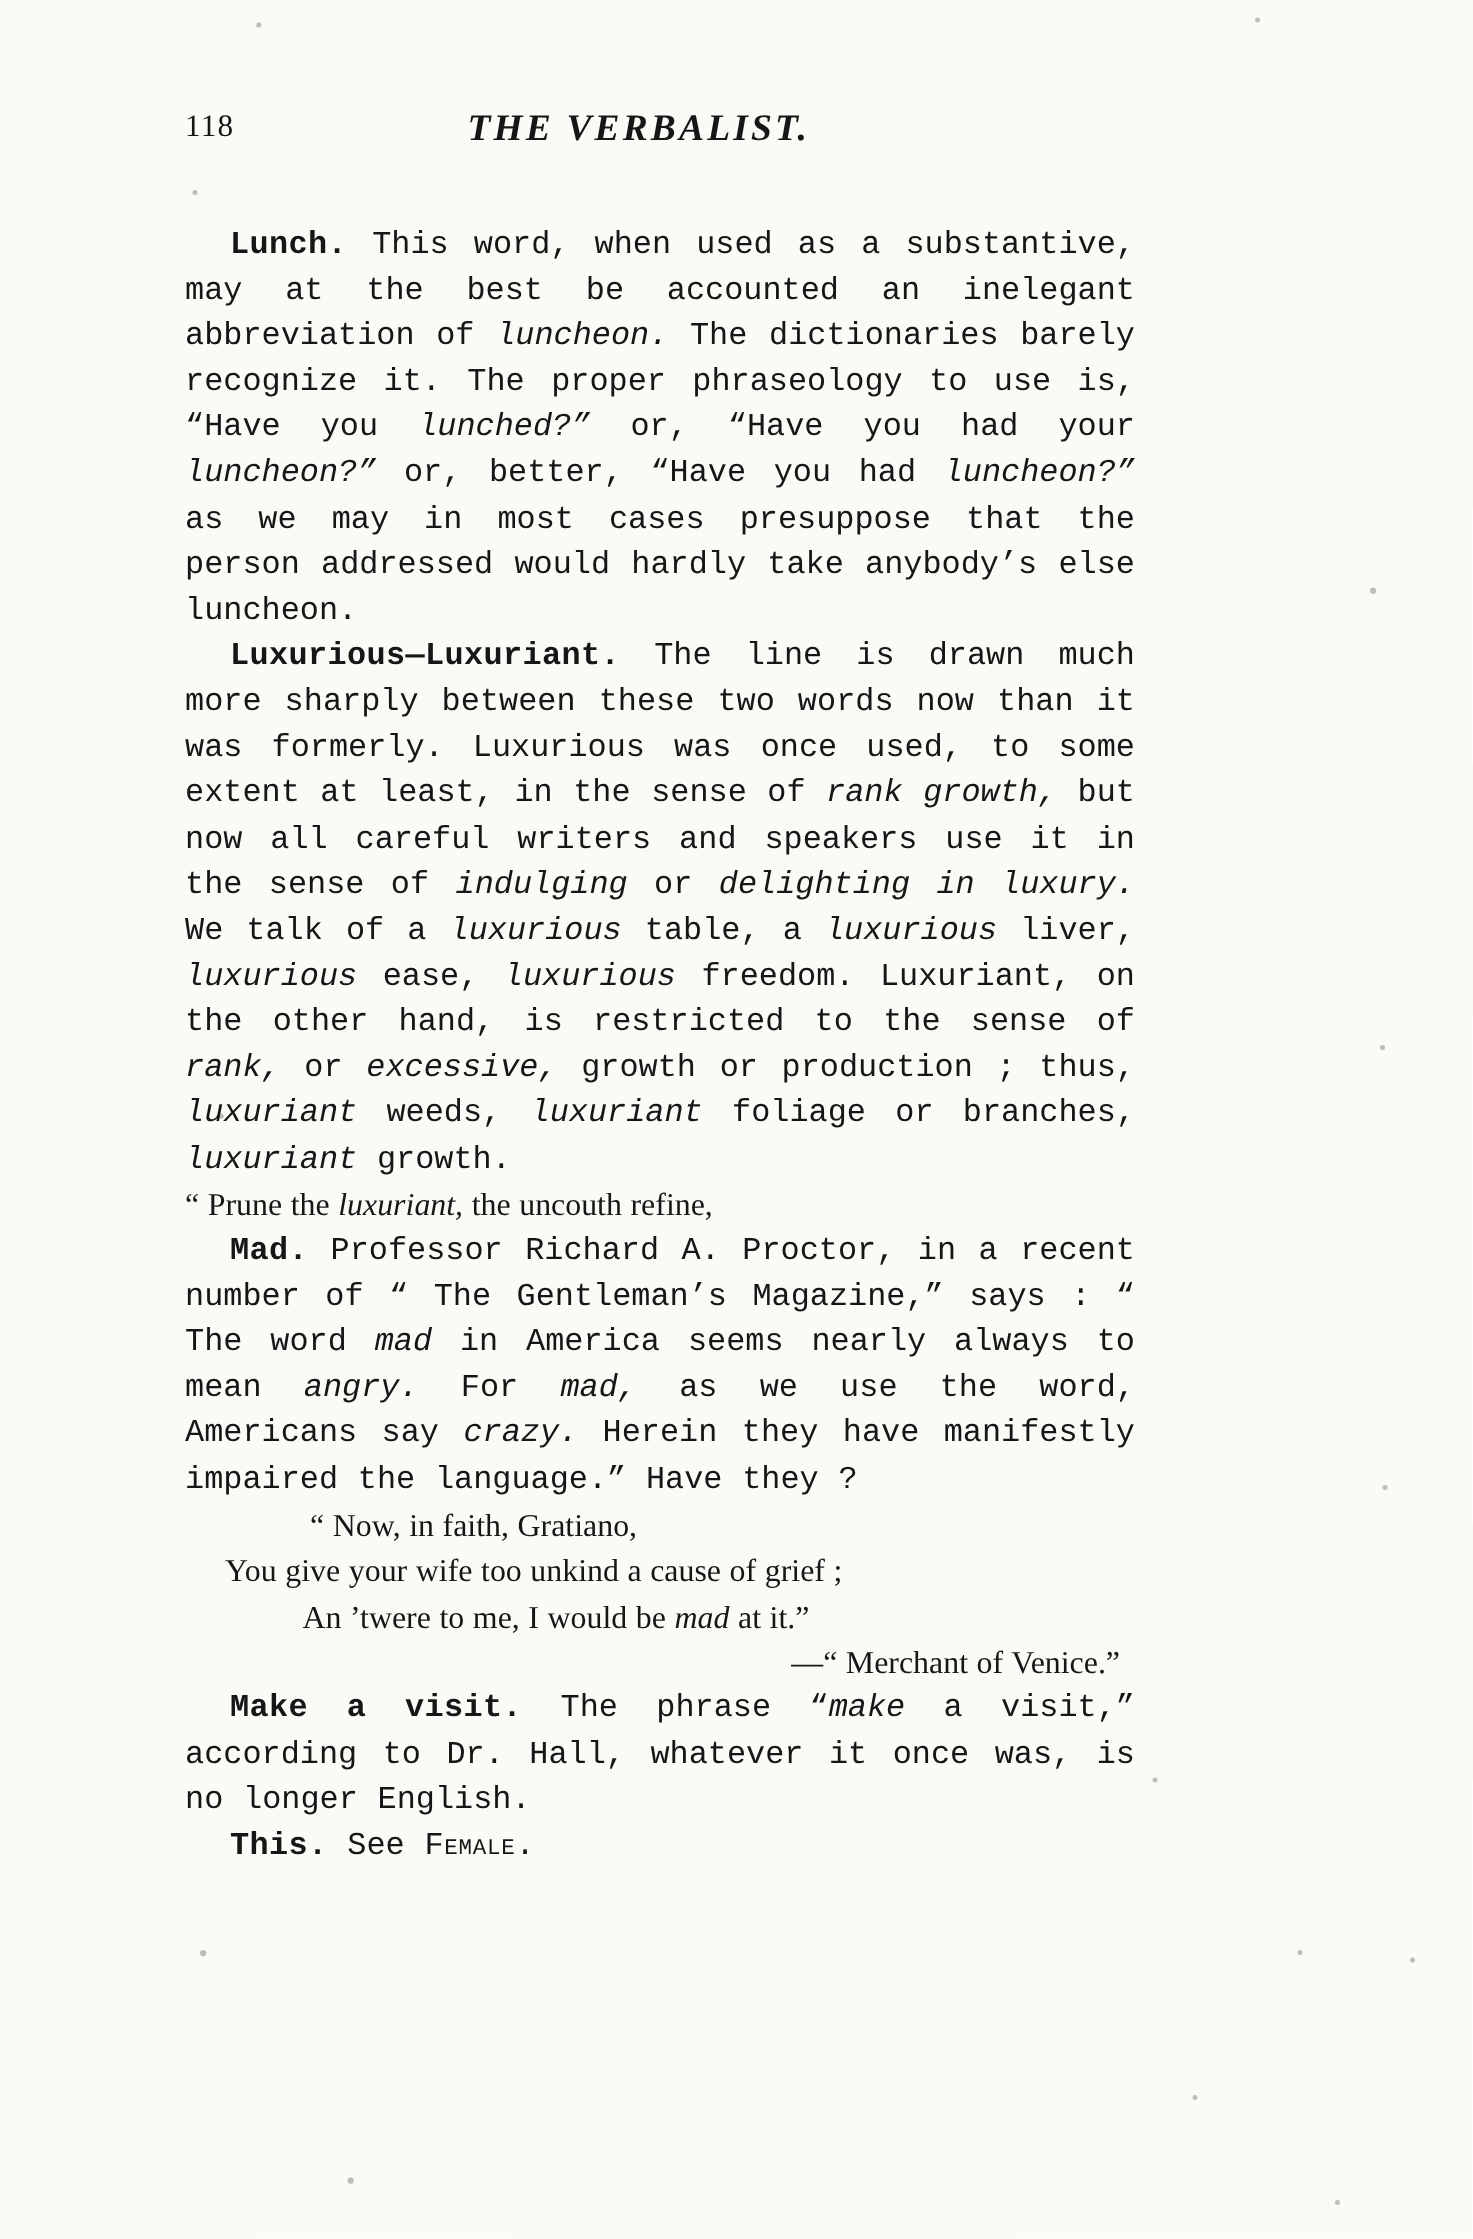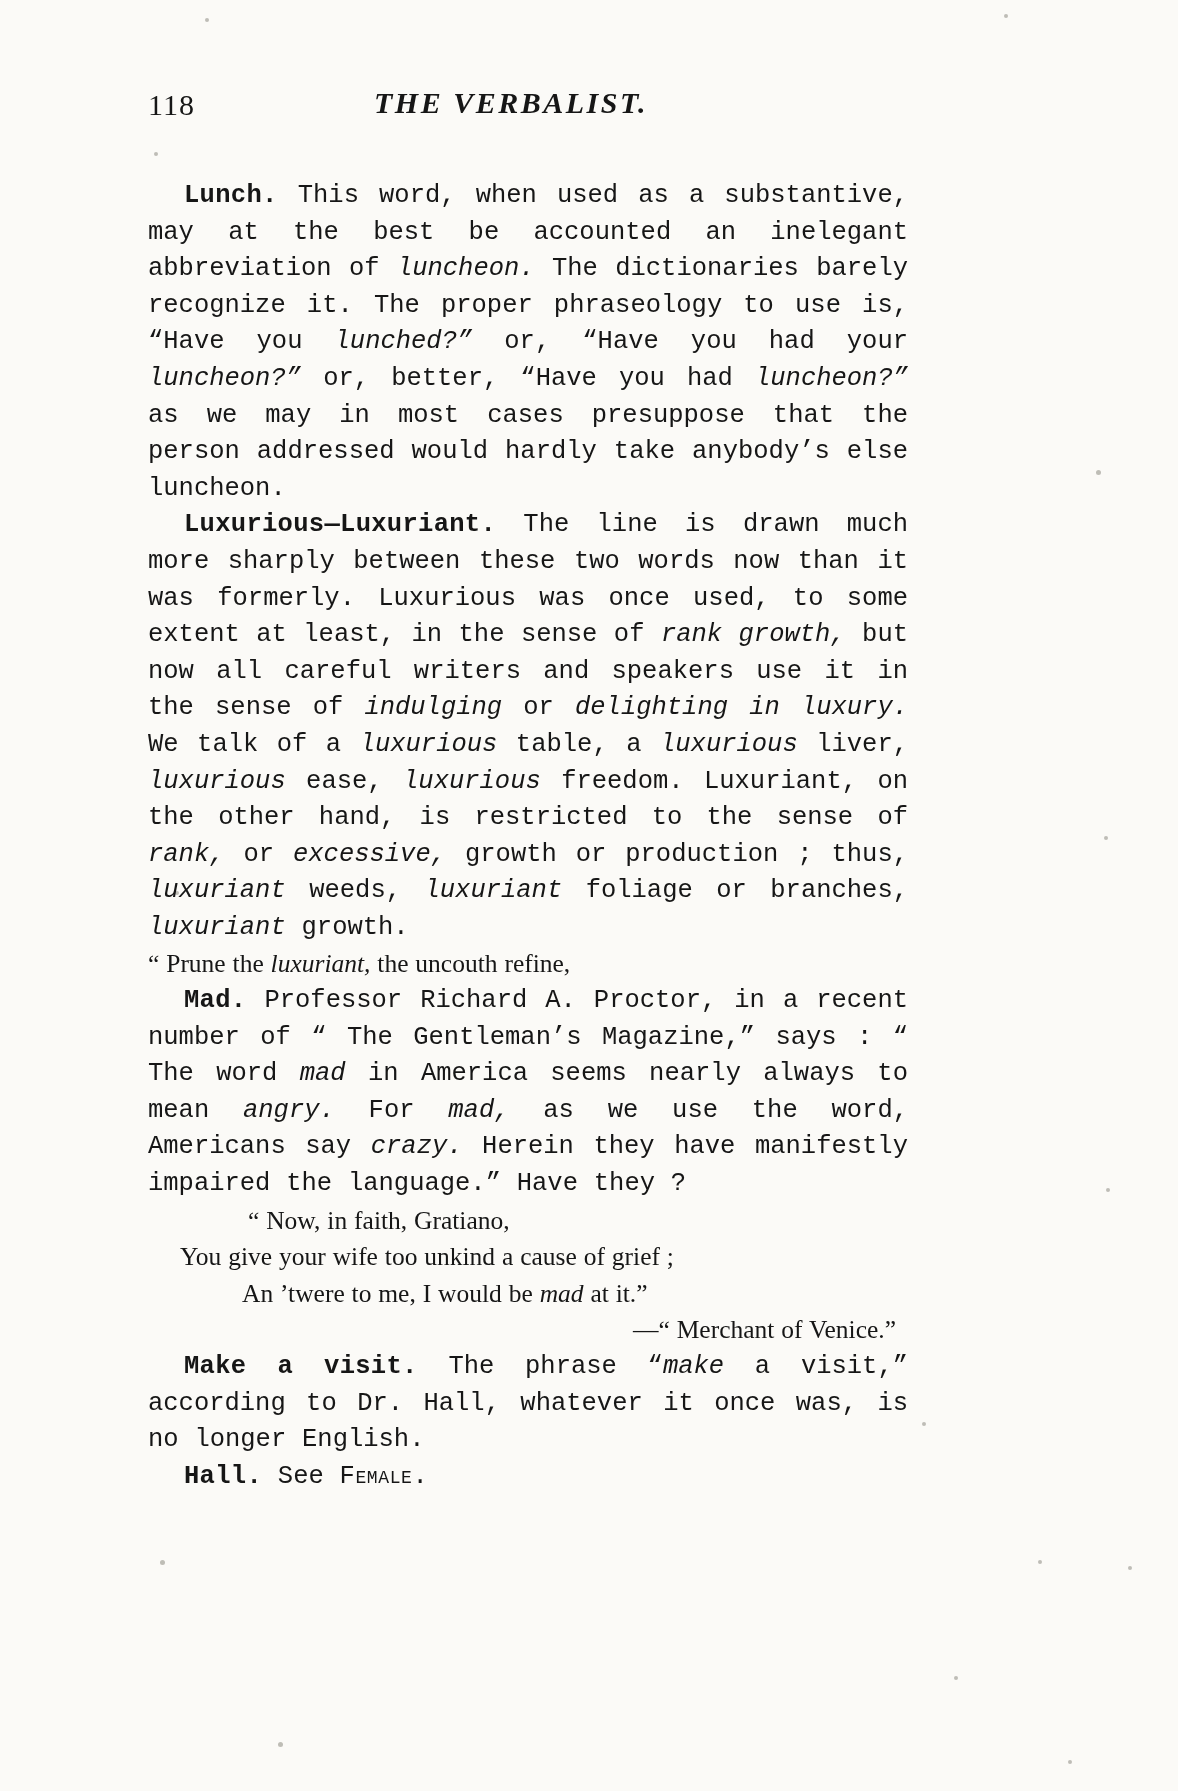--- a/index.html
+++ b/index.html
@@ -35,21 +35,21 @@
     width: 760px;
   }
   .header {
     position: relative;
     height: 62px;
   }
   .folio {
     position: absolute;
     left: 0;
     top: 6px;
-    font-size: 30px;
+    font-size: 25px;
     letter-spacing: 1px;
     font-family: "Liberation Serif", serif;
   }
   .running-title {
     position: absolute;
     left: 226px;
     top: 4px;
     font-size: 30px;
     font-style: italic;
     font-weight: 700;
@@ -155,19 +155,19 @@
       </p>
       <p class="attrib">—“ Merchant of Venice.”</p>
 
 
       <p class="para">
         <span class="entry">Make a visit.</span>
         <span>The phrase “</span><i>make</i><span> a visit,” according to Dr. Hall, whatever it once was, is no longer English.</span>
       </p>
 
       <p class="para">
-        <span class="entry">Hall.</span>
+        <span class="entry">This.</span>
         <span>See </span><span class="smallcaps">Female.</span>
       </p>
 
     </div>
   </div>
 </div>
 
 </body></html>

